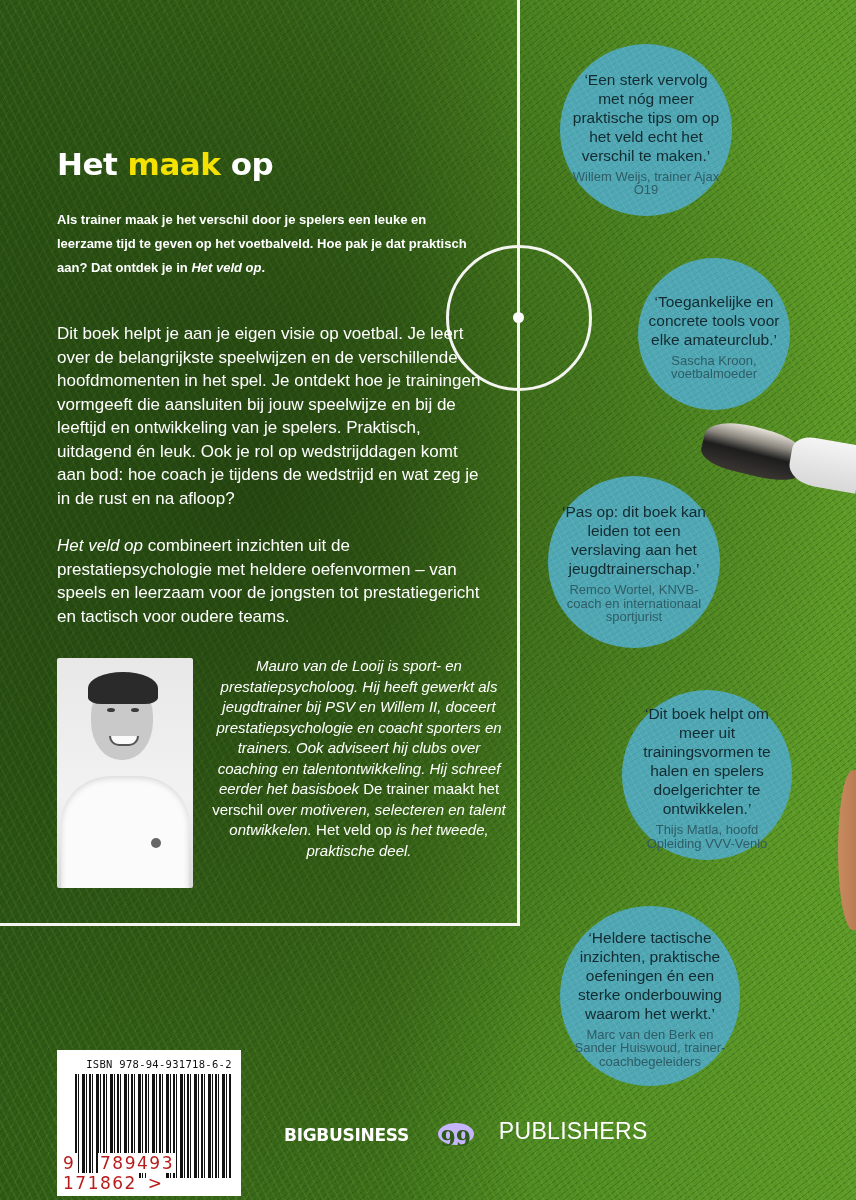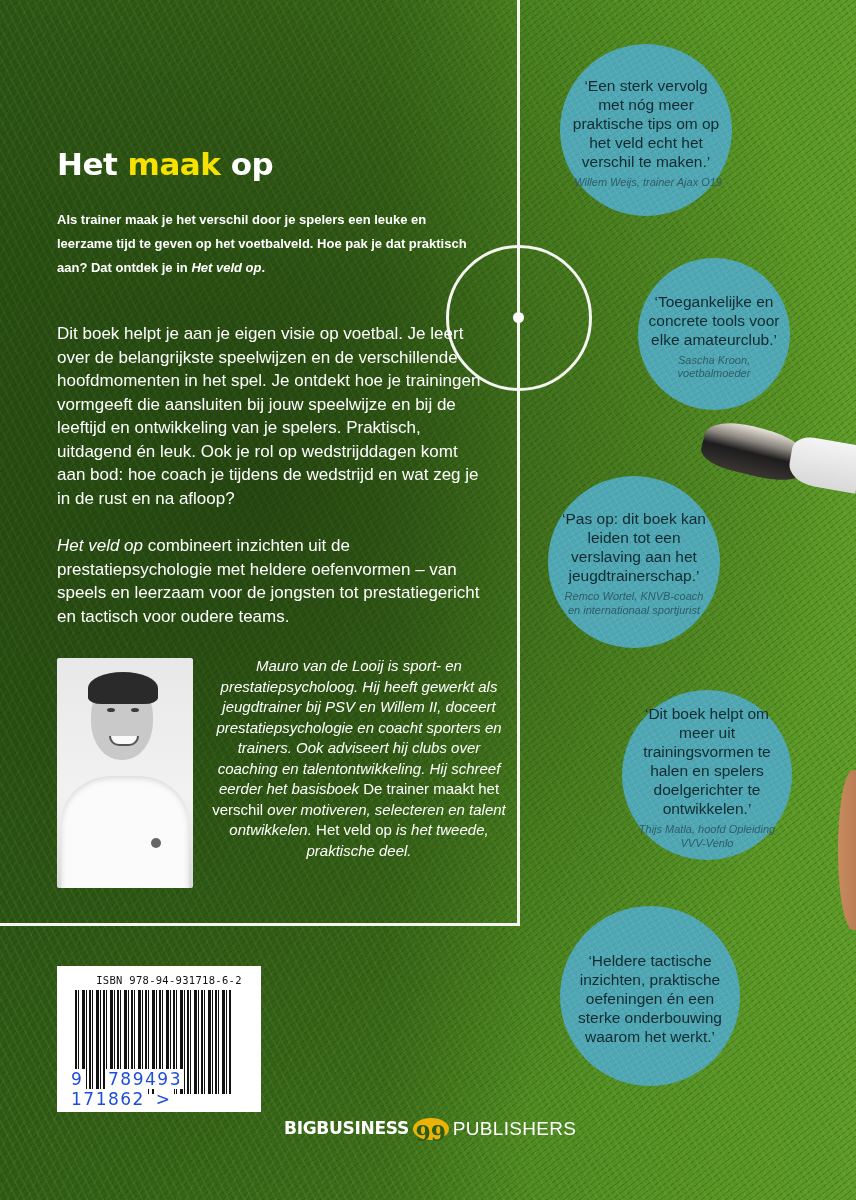--- a/index.html
+++ b/index.html
@@ -32,40 +32,40 @@
   .author-photo .head { position: absolute; left: 34px; top: 22px; width: 62px; height: 80px; border-radius: 45% 45% 48% 48%; background: #c9c9c9; }
   .author-photo .hair { position: absolute; left: 31px; top: 14px; width: 70px; height: 32px; border-radius: 50% 50% 20% 20%; background: #2a2a2a; }
   .author-photo .eye { position: absolute; top: 50px; width: 8px; height: 4px; border-radius: 50%; background: #3a3a3a; }
   .author-photo .mouth { position: absolute; left: 52px; top: 78px; width: 26px; height: 8px; border-radius: 0 0 14px 14px; background: #fafafa; border: 2px solid #555; border-top: none; }
   .author-photo .shirt { position: absolute; left: 4px; top: 118px; width: 128px; height: 118px; border-radius: 40% 40% 0 0; background: #fbfbfb; box-shadow: inset 0 2px 6px rgba(0,0,0,0.15); }
   .author-photo .badge { position: absolute; left: 94px; top: 180px; width: 10px; height: 10px; border-radius: 50%; background: #666; }
 
   .author-bio { position: absolute; left: 209px; top: 656px; width: 300px; margin: 0; font-size: 15px; line-height: 20.5px; font-style: italic; color: #fff; text-align: center; }
   .author-bio .upright { font-style: normal; }
 
-  .barcode { position: absolute; left: 57px; top: 966px; width: 204px; height: 146px; background: #fff; }
+  .barcode { position: absolute; left: 57px; top: 1050px; width: 184px; height: 146px; background: #fff; }
   .barcode .isbn { position: absolute; left: 0; right: 0; top: 8px; text-align: center; padding-left: 20px; font-family: "DejaVu Sans Mono", monospace; font-size: 10.5px; letter-spacing: 0.3px; color: #111; }
   .barcode .bars { position: absolute; left: 18px; top: 24px; width: 156px; height: 104px;
     background: repeating-linear-gradient(90deg, #111 0 2px, #fff 2px 3px, #111 3px 4px, #fff 4px 7px, #111 7px 10px, #fff 10px 11px, #111 11px 12px, #fff 12px 14px); }
-  .barcode .digits { position: absolute; left: 0; right: 0; bottom: 3px; font-family: "DejaVu Sans", sans-serif; font-size: 17px; color: #1d4ed8; letter-spacing: 1.5px; padding-left: 12px; }
+  .barcode .digits { position: absolute; left: 0; right: 0; bottom: 3px; font-family: "DejaVu Sans", sans-serif; font-size: 17px; color: #b91c1c; letter-spacing: 1.5px; padding-left: 4px; }
   .barcode .digits span { background: #fff; padding: 0 2px; }
 
-  .publisher { position: absolute; left: 284px; top: 1118px; display: flex; align-items: flex-start; gap: 4px; color: #fff; }
+  .publisher { position: absolute; left: 284px; top: 1118px; display: flex; align-items: flex-end; gap: 17px; color: #fff; }
   .publisher .bold { font-family: "DejaVu Sans", sans-serif; font-weight: 900; font-size: 17px; letter-spacing: -0.3px; }
-  .publisher .light { font-family: "Liberation Sans", sans-serif; font-size: 19px; letter-spacing: 0.3px; }
-  .publisher .quote-mark { width: 36px; height: 22px; border-radius: 50%; background: #eab308; color: #2d5a17; font-family: "DejaVu Serif", serif; font-weight: bold; font-size: 22px; line-height: 30px; text-align: center; }
+  .publisher .light { font-family: "Liberation Sans", sans-serif; font-size: 23px; letter-spacing: 0.3px; margin-left: 8px; }
+  .publisher .quote-mark { width: 36px; height: 22px; border-radius: 50%; background: #c4b5fd; color: #2d5a17; font-family: "DejaVu Serif", serif; font-weight: bold; font-size: 22px; line-height: 30px; text-align: center; margin-left: 12px; }
 
   .quote-bubble { position: absolute; border-radius: 50%; text-align: center; color: #132a30; box-sizing: border-box;
     display: flex; flex-direction: column; justify-content: center; align-items: flex-end;
     background:
       repeating-linear-gradient(60deg, rgba(255,255,255,0.07) 0 1px, rgba(0,0,0,0) 1px 6px),
       repeating-linear-gradient(-30deg, rgba(0,60,70,0.08) 0 1px, rgba(0,0,0,0) 1px 5px),
       #4fa8b4; }
   .quote-bubble .q { font-size: 15.5px; line-height: 19px; margin: 0; }
-  .quote-bubble .src { font-size: 11px; line-height: 13.5px; font-style: italic; color: #2e5d66; margin: 5px 0 0; }
+  .quote-bubble .src { font-size: 13px; line-height: 13.5px; color: #2e5d66; margin: 5px 0 0; }
 
   .qb1 { left: 560px; top: 44px; width: 172px; height: 172px; padding: 6px 10px 0; }
   .qb2 { left: 638px; top: 258px; width: 152px; height: 152px; padding: 4px 10px 0; }
   .qb3 { left: 548px; top: 476px; width: 172px; height: 172px; padding: 2px 10px 0; }
   .qb4 { left: 622px; top: 690px; width: 170px; height: 170px; padding: 4px 8px 0; }
   .qb5 { left: 560px; top: 906px; width: 180px; height: 180px; padding: 4px 8px 0; }
 
   .player-boot { position: absolute; left: 702px; top: 428px; width: 110px; height: 48px; border-radius: 40% 50% 45% 30%; transform: rotate(14deg);
     background: linear-gradient(180deg, #e8e4dc 0%, #8c8880 30%, #1d1d1d 55%, #3a3632 100%); }
   .player-sock { position: absolute; left: 790px; top: 440px; width: 70px; height: 48px; border-radius: 30% 0 0 40%; transform: rotate(10deg);
@@ -119,20 +119,21 @@
 <div class="quote-bubble qb3">
   <p class="q">‘Pas op: dit boek kan leiden tot een verslaving aan het jeugdtrainerschap.’</p>
   <p class="src">Remco Wortel, KNVB-coach en internationaal sportjurist</p>
 </div>
 <div class="quote-bubble qb4">
   <p class="q">‘Dit boek helpt om meer uit trainingsvormen te halen en spelers doelgerichter te ontwikkelen.’</p>
   <p class="src">Thijs Matla, hoofd Opleiding VVV-Venlo</p>
 </div>
 <div class="quote-bubble qb5">
   <p class="q">‘Heldere tactische inzichten, praktische oefeningen én een sterke onderbouwing waarom het werkt.’</p>
+  <p class="src">Marc van den Berk en Sander Huiswoud, trainer-coachbegeleiders</p>
 </div>
 
 <div class="barcode">
   <div class="isbn">ISBN 978-94-931718-6-2</div>
   <div class="bars"></div>
   <div class="digits">
     <span>9</span>&nbsp;&nbsp;
     <span>789493</span>&nbsp;
     <span>171862</span>
     <span>&gt;</span>

